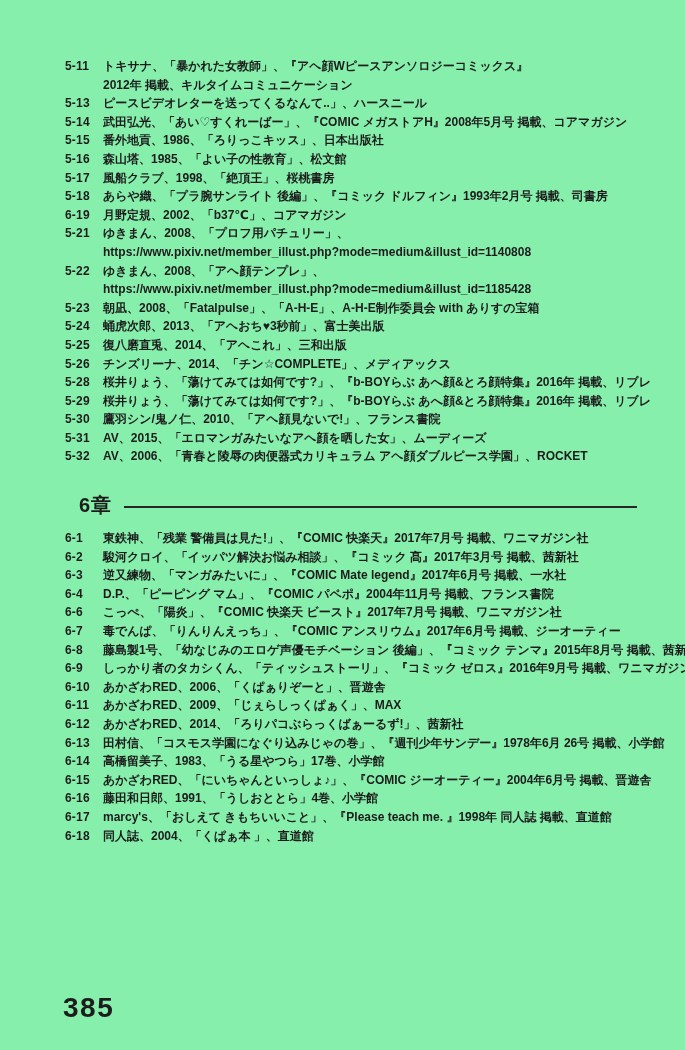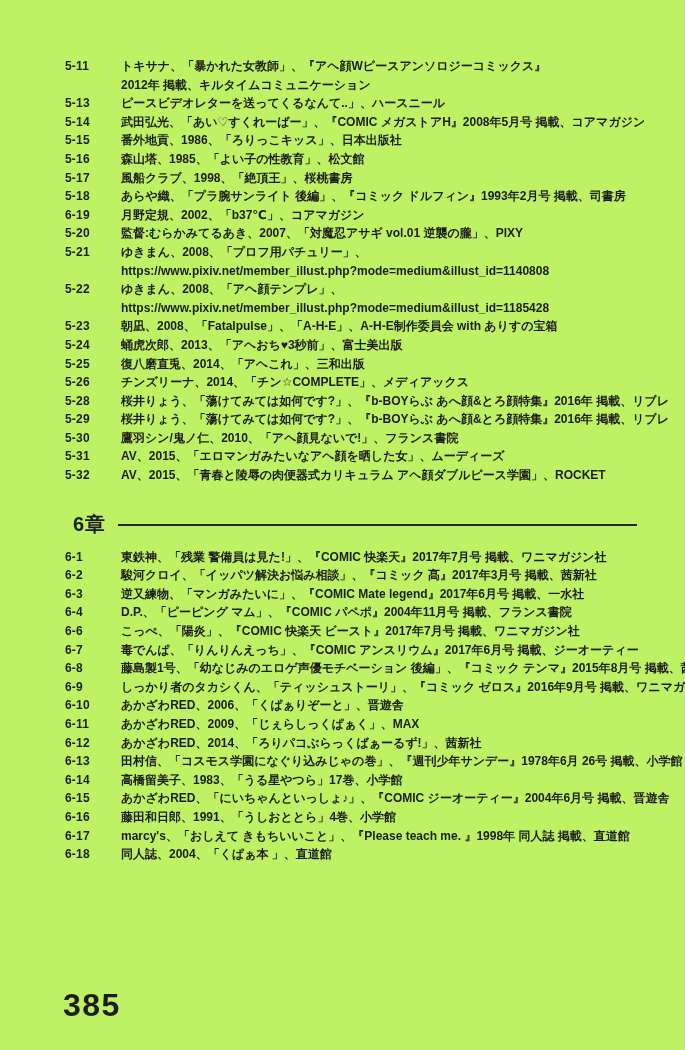--- a/index.html
+++ b/index.html
@@ -4,21 +4,21 @@
 <style>
   html, body { margin:0; padding:0; }
   body {
     width:685px; height:1050px;
     background:#e9e8e6;
     font-family:"Liberation Sans","DejaVu Sans",sans-serif;
   }
   .page {
     position:relative;
     width:685px; height:1050px;
-    background:#bef264;
+    background:#86efac;
     color:#1c1c1c;
     overflow:hidden;
   }
   .refs {
     position:absolute;
     top:57px; left:65px; right:48px;
   }
   ol.ref-list { list-style:none; margin:0; padding:0; }
   .ref-item {
     display:flex;
@@ -26,42 +26,42 @@
     line-height:18.6px;
     font-weight:600;
   }
   .ref-id {
     flex:none;
     width:38px;
     font-weight:700;
     letter-spacing:0.2px;
   }
   .ref-body { flex:1; min-width:0; }
-  .ref-line { white-space:nowrap;margin-left:18px; }
+  .ref-line { white-space:nowrap; }
   .ch-header {
     display:flex;
     align-items:center;
     gap:12px;
-    margin:26px 0 10px 8px;
+    margin:26px 0 10px 14px;
   }
   .ch-title {
     font-size:20px;
     font-weight:700;
     letter-spacing:1px;
   }
   .ch-rule {
     flex:1;
     height:2px;
     background:#262626;
     margin-top:2px;
   }
   .page-number {
     position:absolute;
     left:63px; bottom:26px;
-    font-size:32px;
+    font-size:28px;
     font-weight:700;
     letter-spacing:1.5px;
   }
 </style>
 </head>
 <body>
 
 <div class="page">
   <main class="refs">
 
@@ -110,26 +110,20 @@
               <div class="ref-line">あらや織、「プラ腕サンライト 後編」、『コミック ドルフィン』1993年2月号 掲載、司書房</div>
             </div>
           </li>
           <li class="ref-item">
             <span class="ref-id">6-19</span>
             <div class="ref-body">
               <div class="ref-line">月野定規、2002、「b37℃」、コアマガジン</div>
             </div>
           </li>
           <li class="ref-item">
-            <span class="ref-id">5-20</span>
-            <div class="ref-body">
-              <div class="ref-line">監督:むらかみてるあき、2007、「対魔忍アサギ vol.01 逆襲の朧」、PIXY</div>
-            </div>
-          </li>
-          <li class="ref-item">
             <span class="ref-id">5-21</span>
             <div class="ref-body">
               <div class="ref-line">ゆきまん、2008、「プロフ用パチュリー」、</div>
               <div class="ref-line cont">https://www.pixiv.net/member_illust.php?mode=medium&amp;illust_id=1140808</div>
             </div>
           </li>
           <li class="ref-item">
             <span class="ref-id">5-22</span>
             <div class="ref-body">
               <div class="ref-line">ゆきまん、2008、「アヘ顔テンプレ」、</div>
@@ -180,21 +174,21 @@
           </li>
           <li class="ref-item">
             <span class="ref-id">5-31</span>
             <div class="ref-body">
               <div class="ref-line">AV、2015、「エロマンガみたいなアヘ顔を晒した女」、ムーディーズ</div>
             </div>
           </li>
           <li class="ref-item">
             <span class="ref-id">5-32</span>
             <div class="ref-body">
-              <div class="ref-line">AV、2015、「青春と陵辱の肉便器式カリキュラム アヘ顔ダブルピース学園」、ROCKET</div>
+              <div class="ref-line">AV、2006、「青春と陵辱の肉便器式カリキュラム アヘ顔ダブルピース学園」、ROCKET</div>
             </div>
           </li>
         </ol>
     </section>
 
     <section>
       <header class="ch-header">
         <span class="ch-title">6章</span>
         <span class="ch-rule"></span>
       </header>

